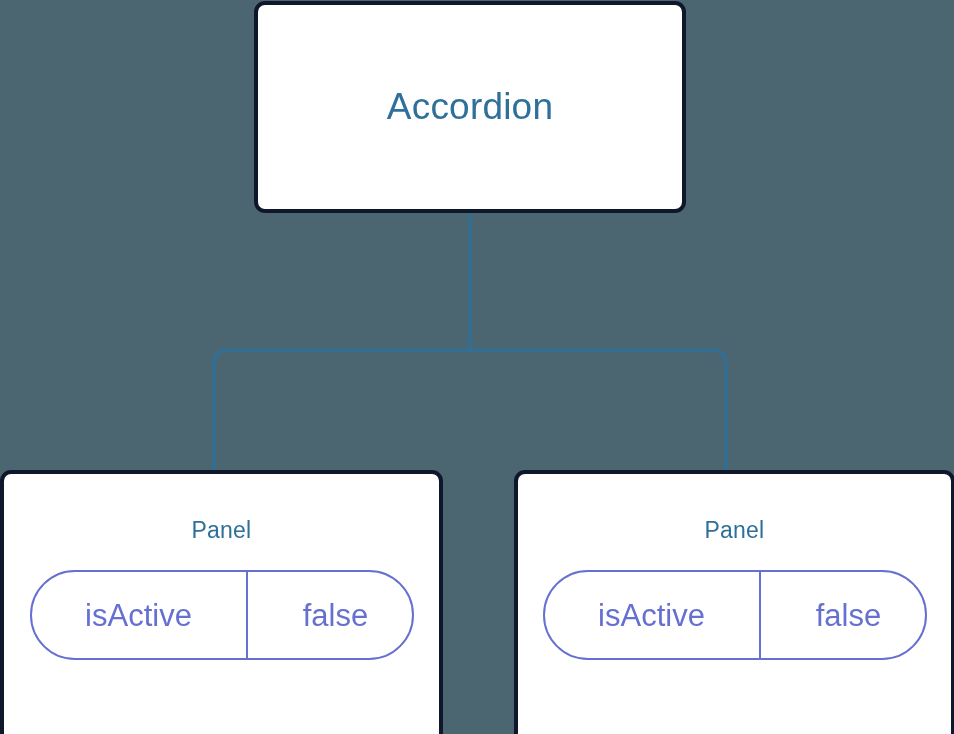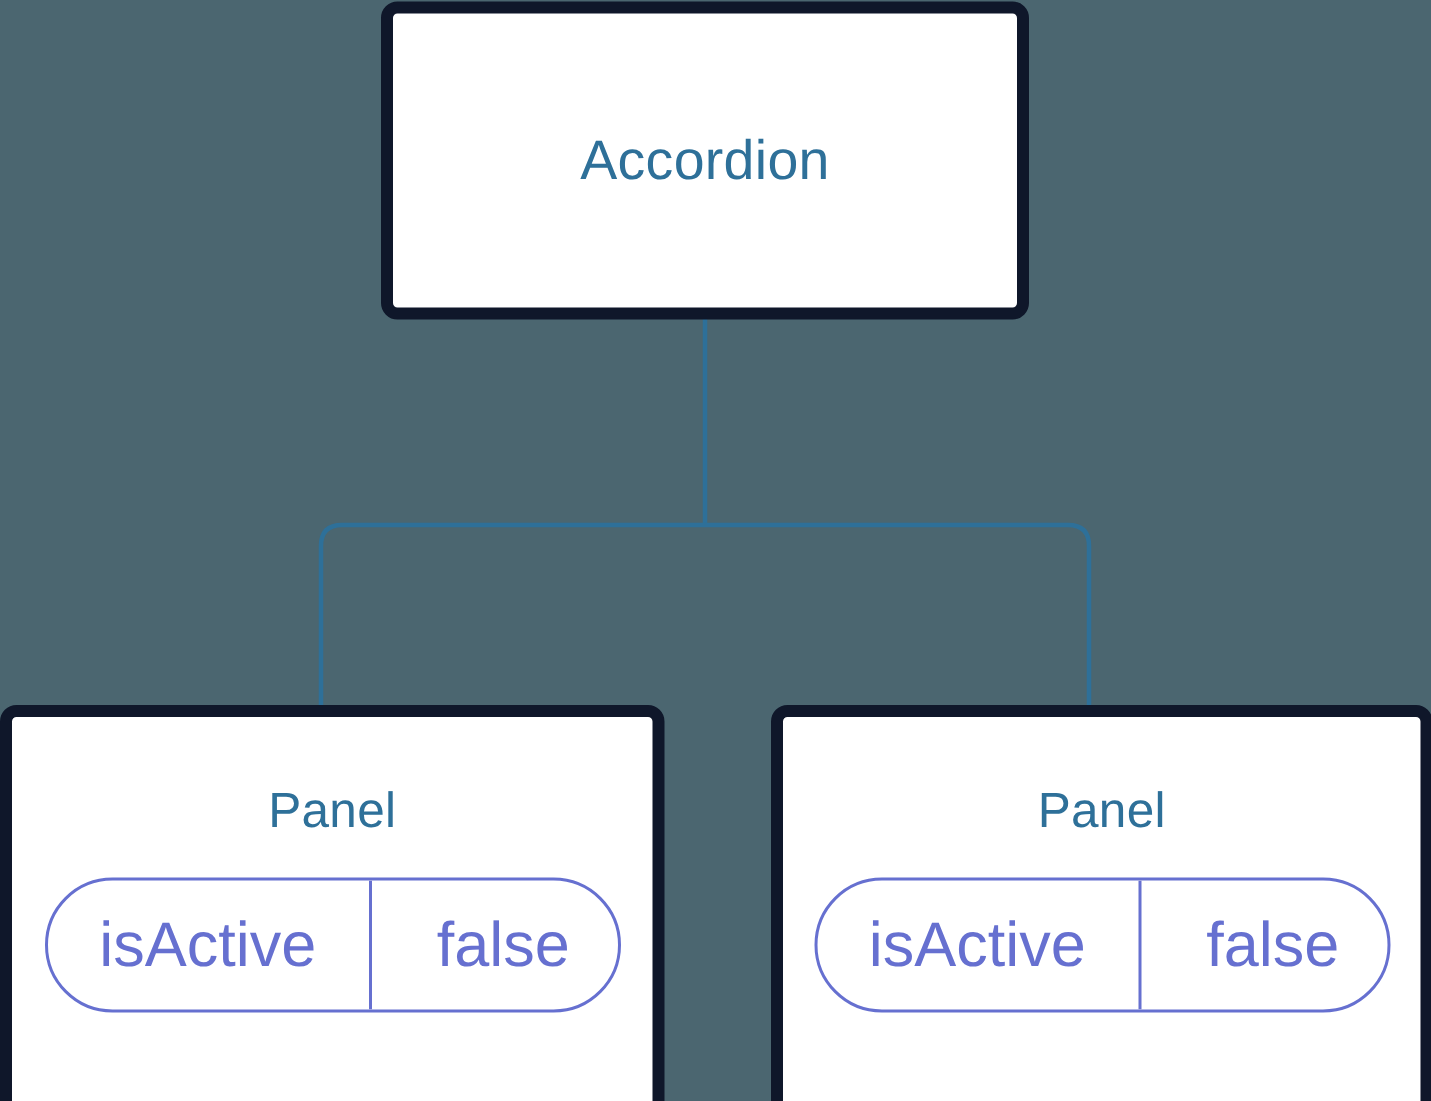--- a/index.html
+++ b/index.html
@@ -31,21 +31,21 @@
     height: 734px;
     z-index: 1;
     pointer-events: none;
   }
 
   
   .node {
     position: absolute;
     z-index: 2;
     background: #ffffff;
-    border: 8px solid #0f172a;
+    border: 4px solid #0f172a;
     border-radius: 11px;
     box-sizing: border-box;
     display: flex;
     flex-direction: column;
     align-items: center;
   }
 
   
   #node-accordion {
     left: 254px;
@@ -68,21 +68,21 @@
     left: 0px;
     width: 443px;
   }
   #node-panel-1 {
     left: 514px;
     width: 441px;
   }
 
   .node-title {
     color: #2e7099;
-    font-size: 33px;
+    font-size: 23px;
     font-weight: 400;
     line-height: 1.1;
     letter-spacing: 0.2px;
     white-space: nowrap;
   }
 
   
   .state-pill {
     margin-top: 27px;
     height: 90px;
@@ -93,21 +93,21 @@
     box-sizing: border-box;
     background: transparent;
     overflow: hidden;
   }
   .state-key,
   .state-value {
     display: flex;
     align-items: center;
     justify-content: center;
     color: #6670d0;
-    font-size: 42px;
+    font-size: 31px;
     font-weight: 400;
     white-space: nowrap;
     line-height: 1;
   }
   .state-key {
     width: 214px;
     border-right: 2px solid #6670d0;
   }
   .state-value {
     width: 152px;

